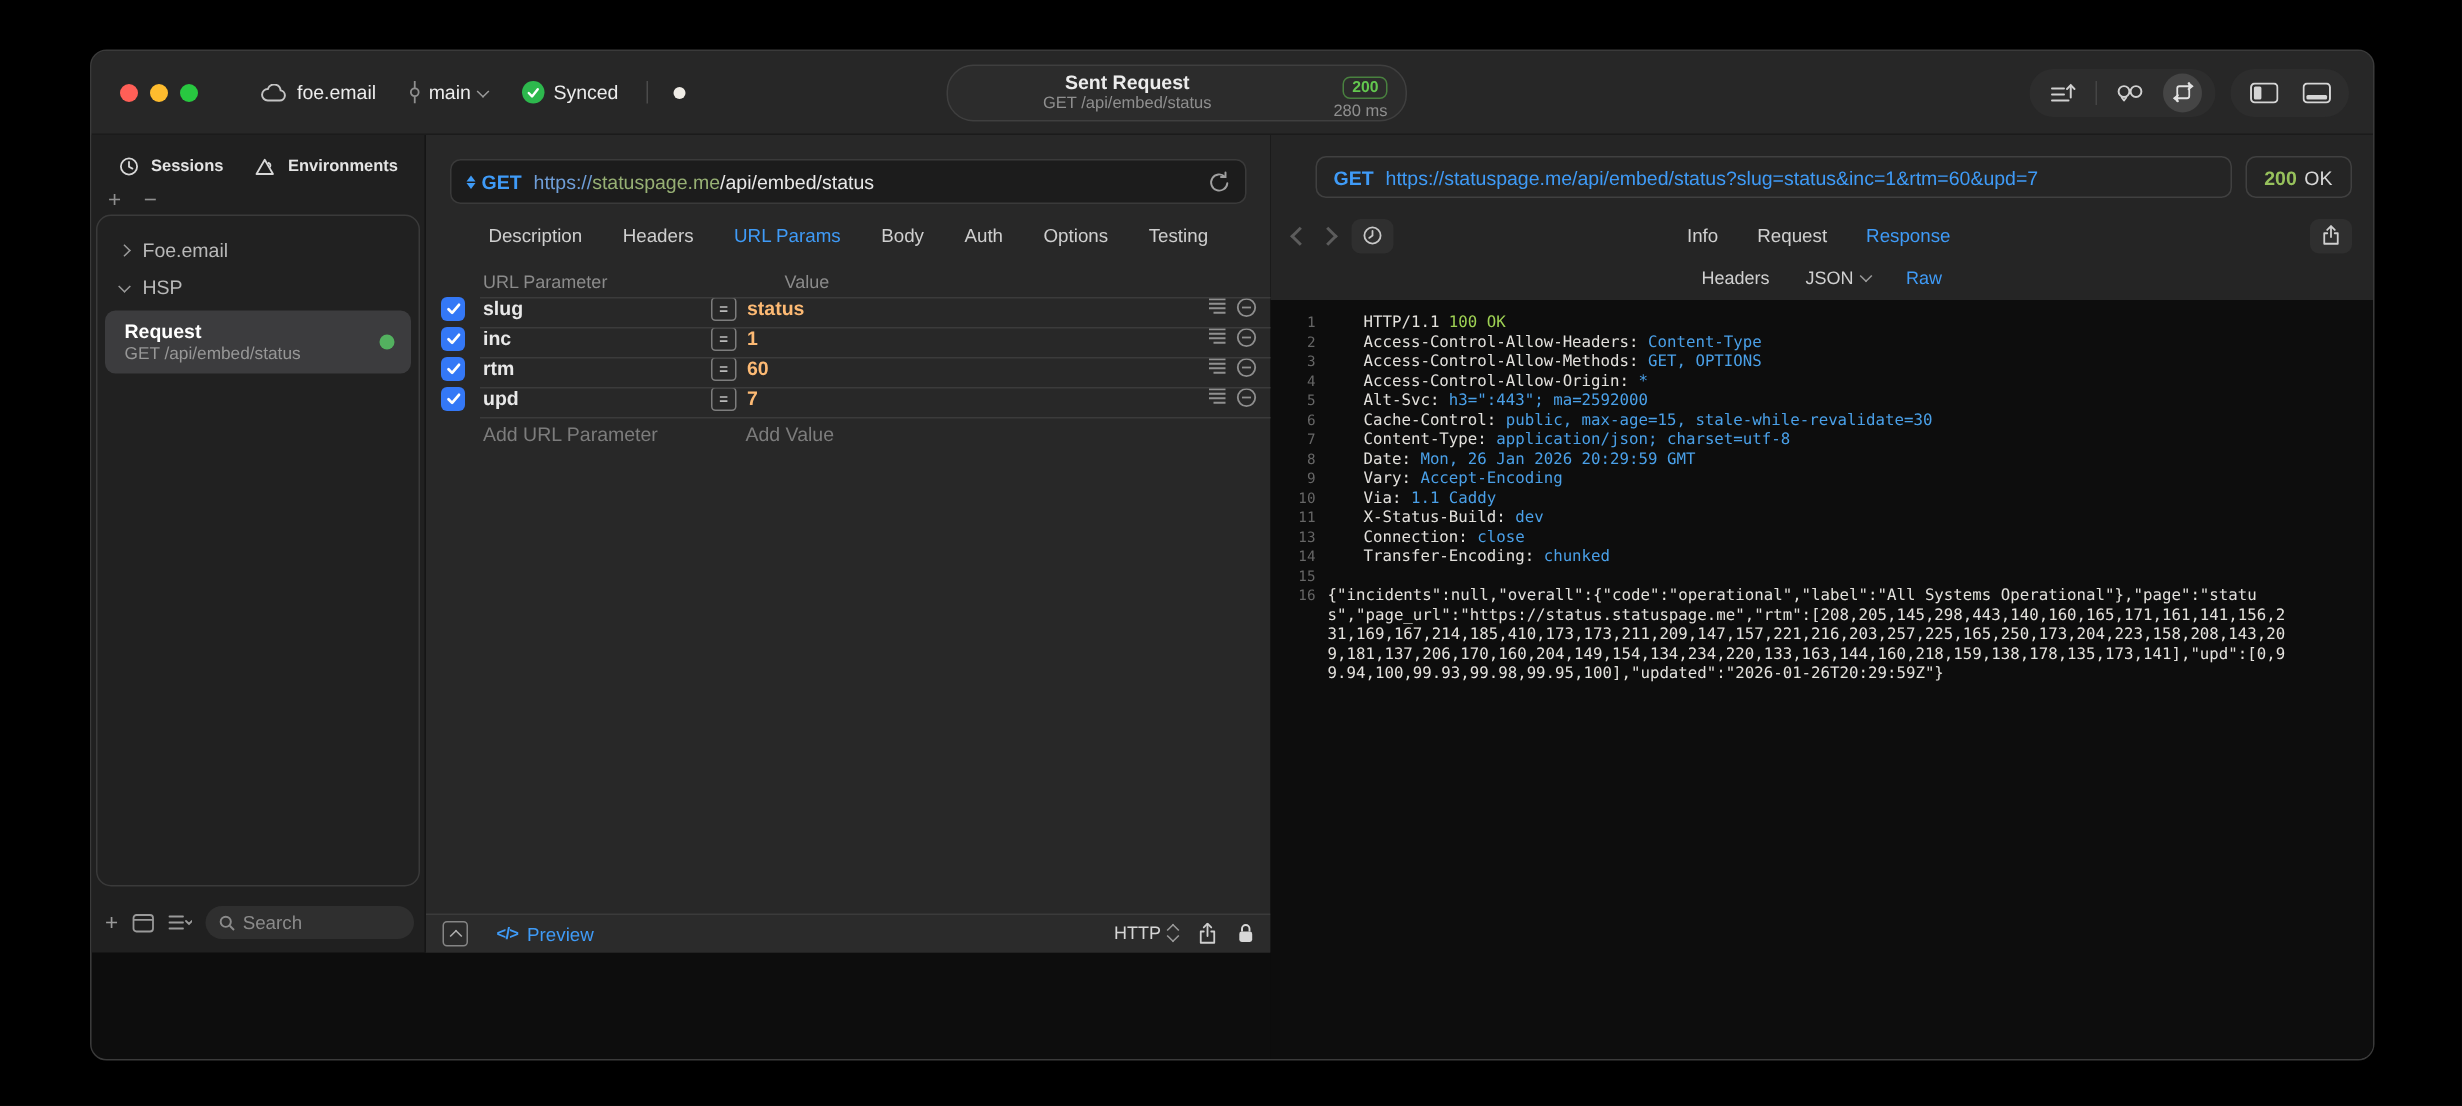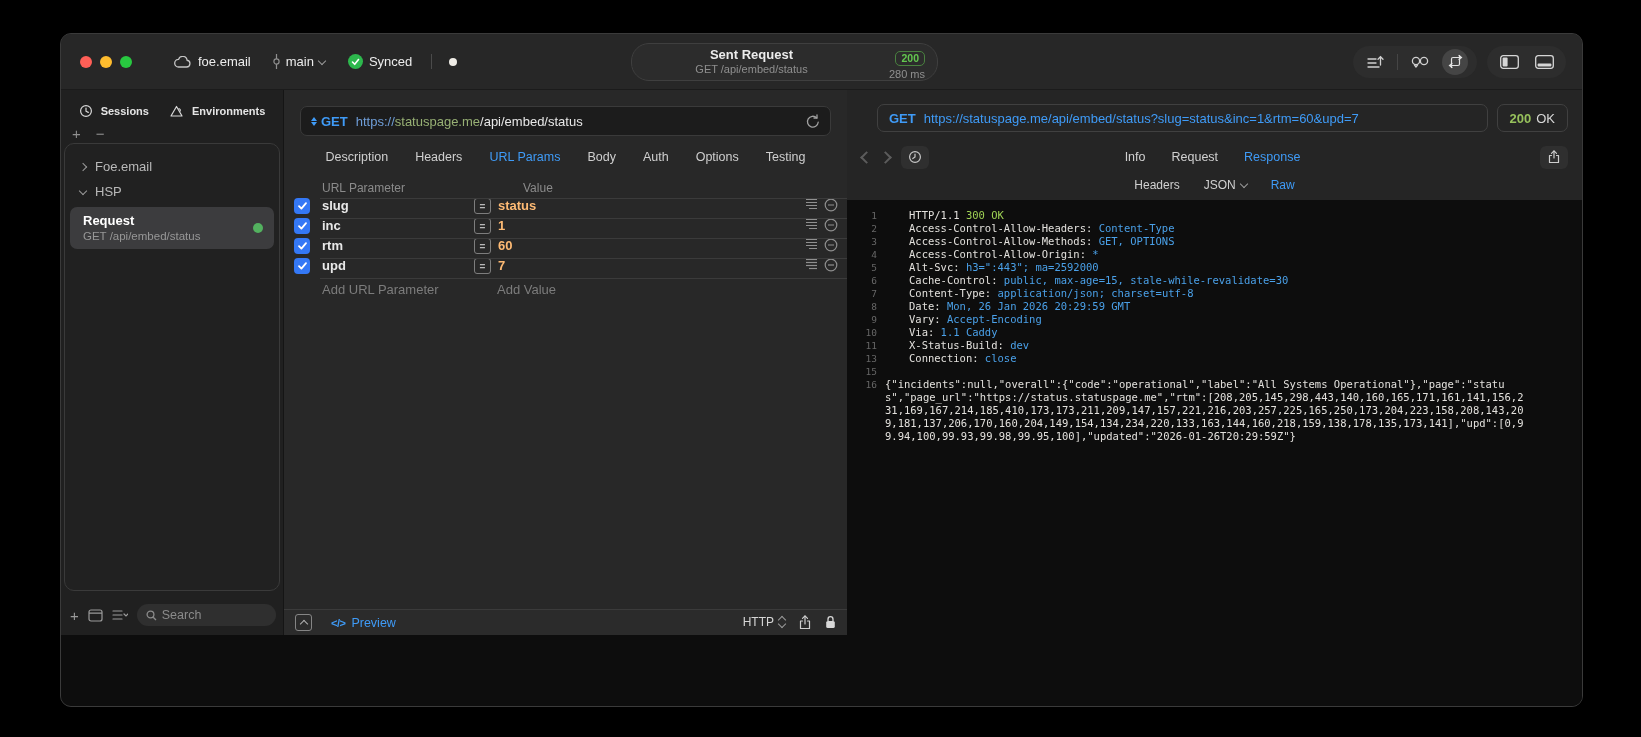--- a/index.html
+++ b/index.html
@@ -549,21 +549,21 @@
               <span class="chev down"></span>
             </span>
             <span class="rp-subtab active">
               <span>Raw</span>
             </span>
           </div>
       </div>
       <div class="rp-content">
           <div class="rline">
             <span class="lnum">1</span>
-            <span class="ltext"><span class="hn">HTTP/1.1 </span><span class="hg">300 OK</span></span>
+            <span class="ltext"><span class="hn">HTTP/1.1 </span><span class="hg">100 OK</span></span>
           </div>
           <div class="rline">
             <span class="lnum">2</span>
             <span class="ltext"><span class="hn">Access-Control-Allow-Headers: </span><span class="hv">Content-Type</span></span>
           </div>
           <div class="rline">
             <span class="lnum">3</span>
             <span class="ltext"><span class="hn">Access-Control-Allow-Methods: </span><span class="hv">GET, OPTIONS</span></span>
           </div>
           <div class="rline">
@@ -596,20 +596,24 @@
           </div>
           <div class="rline">
             <span class="lnum">11</span>
             <span class="ltext"><span class="hn">X-Status-Build: </span><span class="hv">dev</span></span>
           </div>
           <div class="rline">
             <span class="lnum">13</span>
             <span class="ltext"><span class="hn">Connection: </span><span class="hv">close</span></span>
           </div>
           <div class="rline">
+            <span class="lnum">14</span>
+            <span class="ltext"><span class="hn">Transfer-Encoding: </span><span class="hv">chunked</span></span>
+          </div>
+          <div class="rline">
             <span class="lnum">15</span>
             <span class="ltext"></span>
           </div>
           <div class="rline">
             <span class="lnum">16</span>
             <span class="ltext"><span class="bt">{"incidents":null,"overall":{"code":"operational","label":"All Systems Operational"},"page":"status","page_url":"https://status.statuspage.me","rtm":[208,205,145,298,443,140,160,165,171,161,141,156,231,169,167,214,185,410,173,173,211,209,147,157,221,216,203,257,225,165,250,173,204,223,158,208,143,209,181,137,206,170,160,204,149,154,134,234,220,133,163,144,160,218,159,138,178,135,173,141],"upd":[0,99.94,100,99.93,99.98,99.95,100],"updated":"2026-01-26T20:29:59Z"}</span></span>
           </div>
         </div>
     </div>
 

